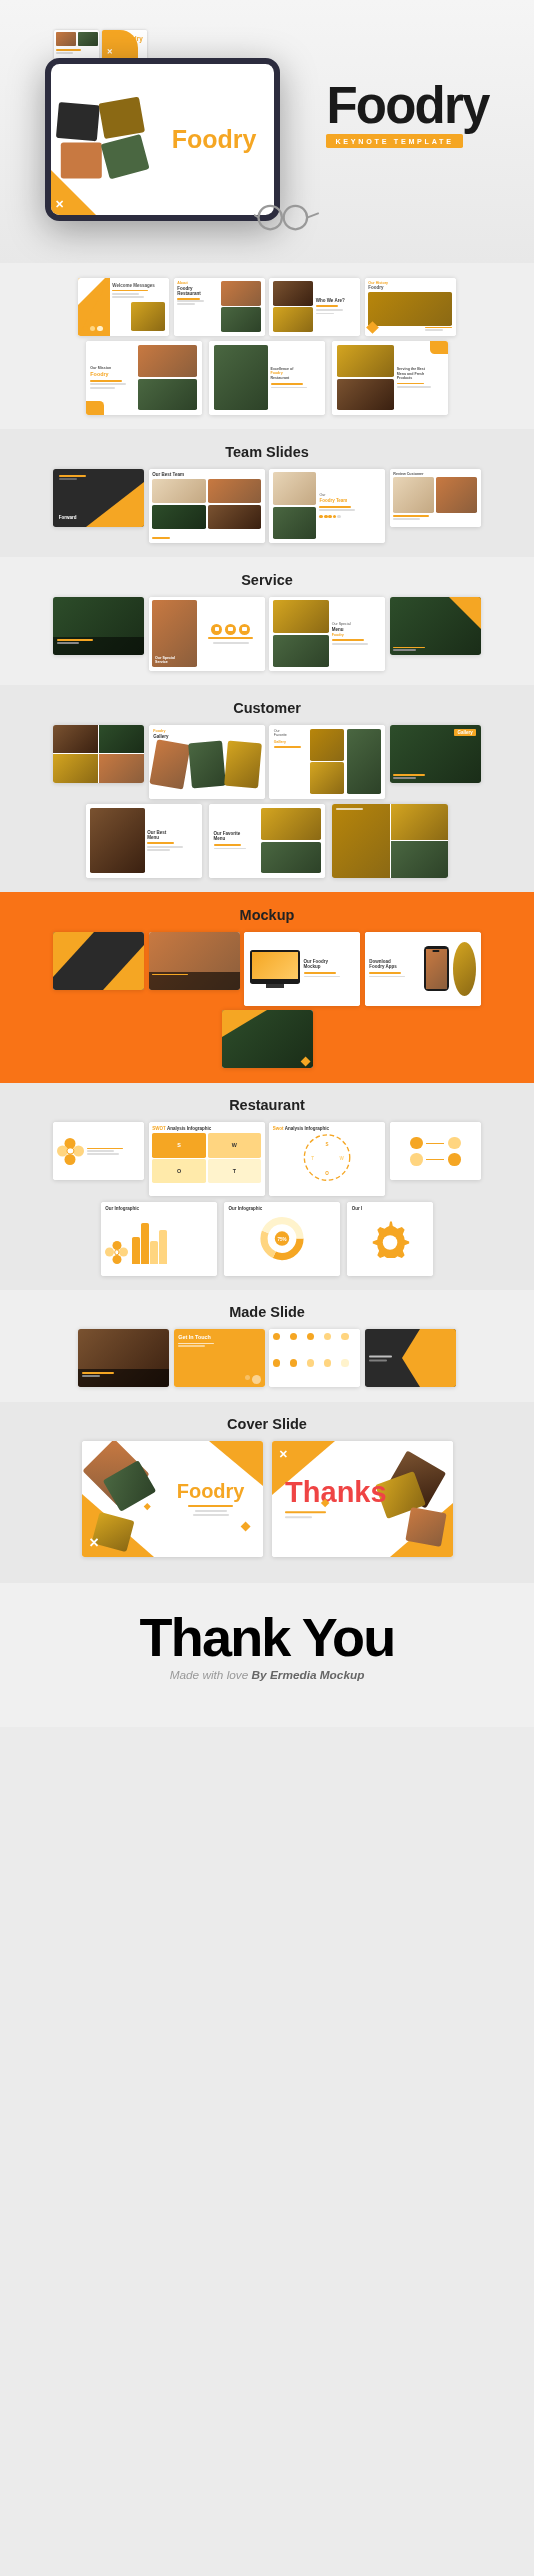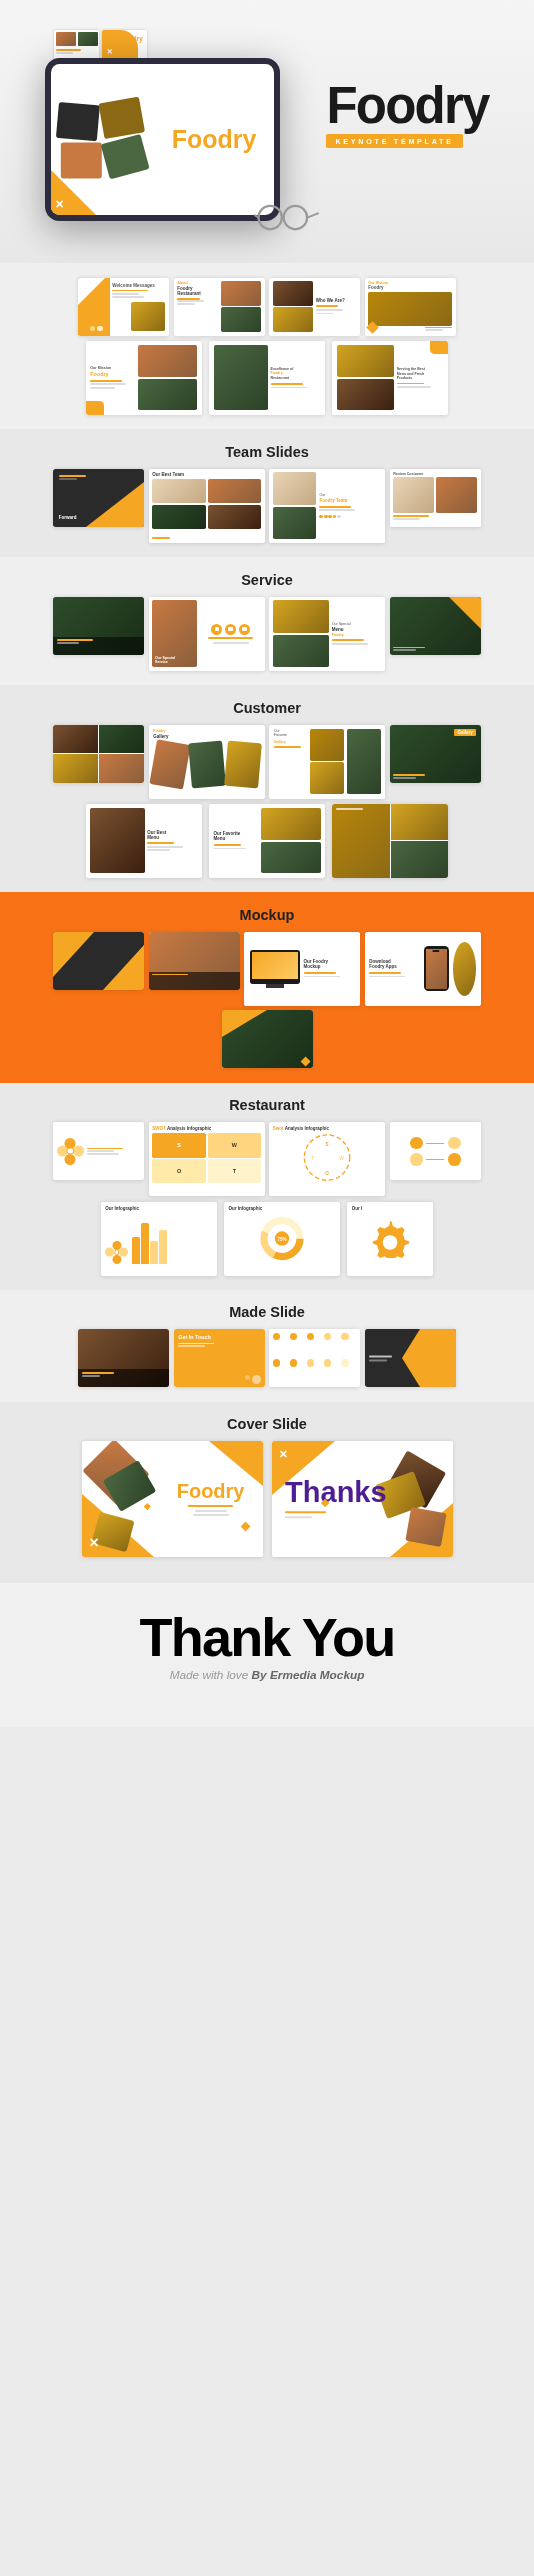--- a/index.html
+++ b/index.html
@@ -960,21 +960,21 @@
         <div style="width:100%;height:100%;background:white;position:relative;overflow:hidden;">
 
           <div style="position:absolute;top:0;left:0;width:0;height:0;border-top:54px solid #f5a623;border-right:63px solid transparent;"></div>
           <div style="position:absolute;bottom:0;right:0;width:0;height:0;border-bottom:54px solid #f5a623;border-left:63px solid transparent;"></div>
 
           <div style="position:absolute;top:18px;right:13.6px;width:45px;height:41px;transform:rotate(30deg);overflow:hidden;border-radius:2.7px;" class="food4"></div>
           <div style="position:absolute;top:36px;right:32px;width:41px;height:36px;transform:rotate(-20deg);overflow:hidden;border-radius:2.7px;" class="food2"></div>
           <div style="position:absolute;bottom:13.6px;right:9px;width:36px;height:34px;transform:rotate(10deg);overflow:hidden;border-radius:2.7px;" class="food1"></div>
 
           <div style="position:absolute;left:13.6px;top:50%;transform:translateY(-50%);">
-            <div style="font-size:29px;font-weight:900;color:#4c1d95;line-height:1;">Thanks</div>
+            <div style="font-size:29px;font-weight:900;color:#ef4444;line-height:1;">Thanks</div>
             <div style="height:1.8px;width:41px;background:#f5a623;border-radius:0.9px;margin:3.6px 0;"></div>
             <div style="height:1.8px;width:27px;background:#ddd;border-radius:0.9px;margin:1.8px 0;"></div>
           </div>
 
           <div style="position:absolute;top:7.2px;left:7.2px;color:white;font-weight:900;font-size:11px;z-index:2;">✕</div>
 
           <div style="position:absolute;top:59px;left:50px;width:6.3px;height:6.3px;background:#f5a623;transform:rotate(45deg);"></div>
         </div>
       </div>
 

